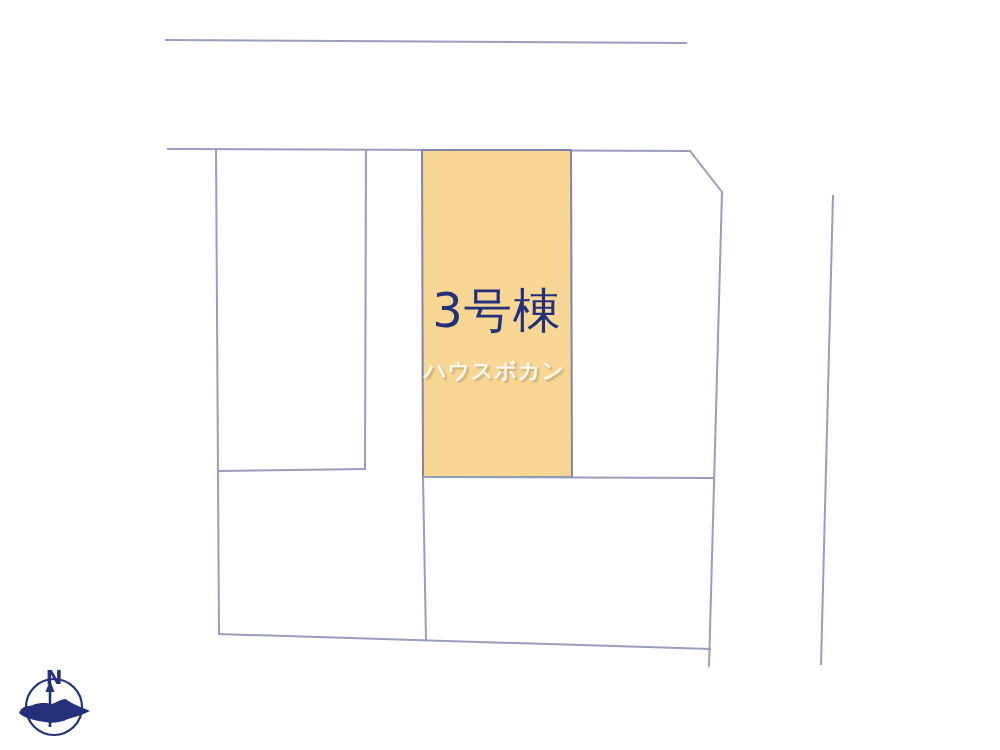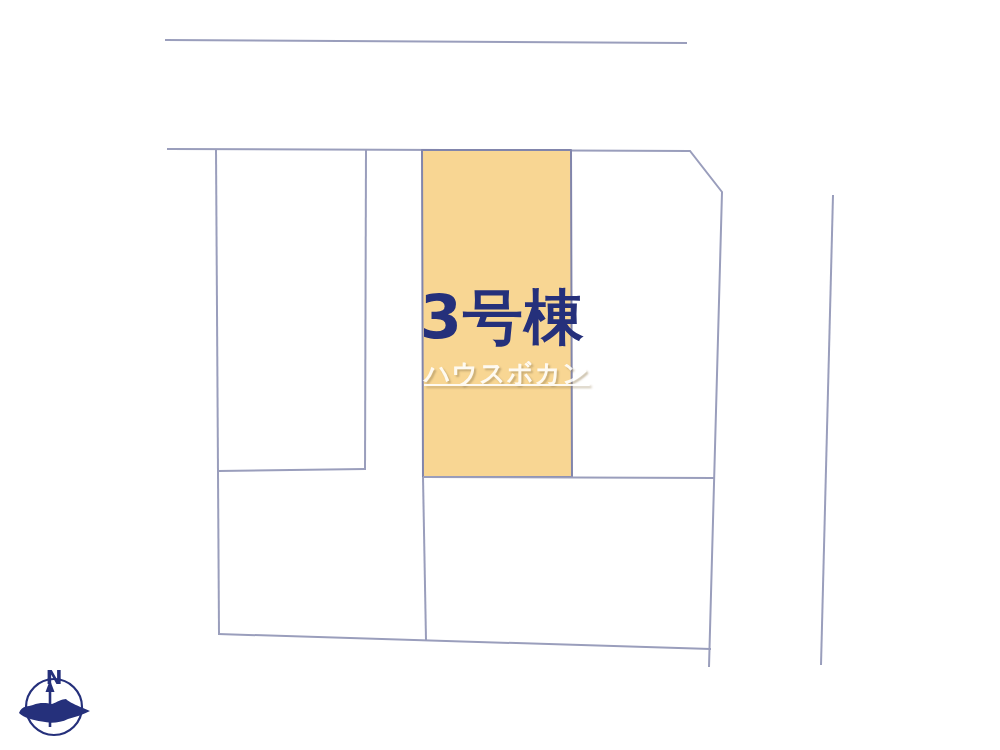--- a/index.html
+++ b/index.html
@@ -61,41 +61,40 @@
     font-family:"DejaVu Sans","Liberation Sans",sans-serif;
     font-size:20px;
     font-weight:bold;
   }
   .lot-label{
     position:absolute;
     left:420px;
     top:284px;
     width:154px;
     text-align:center;
-    font-size:60px;
-    font-weight:bold;
+    font-size:48px;
+    font-weight:normal;
     letter-spacing:1px;
     color:var(--lot-label-text,#25307B);
     line-height:1.1;
     white-space:nowrap;
     user-select:none;
   }
   .watermark{
     position:absolute;
     left:424px;
     top:356px;
-    font-size:26px;
+    font-size:22px;
     font-weight:bold;
     letter-spacing:1px;
     color:var(--watermark-text,#FFFFFF);
     opacity:0.88;
     text-shadow:2px 2px 2px rgba(150,128,84,0.55);
     white-space:nowrap;
     user-select:none;
-    text-decoration:underline;
   }
 </style>
 </head>
 <body>
 
 <div class="canvas">
 
   <svg class="plan" viewBox="0 0 1000 750" aria-hidden="true">
 
     <line class="ln" x1="165" y1="40" x2="687" y2="43"></line>

